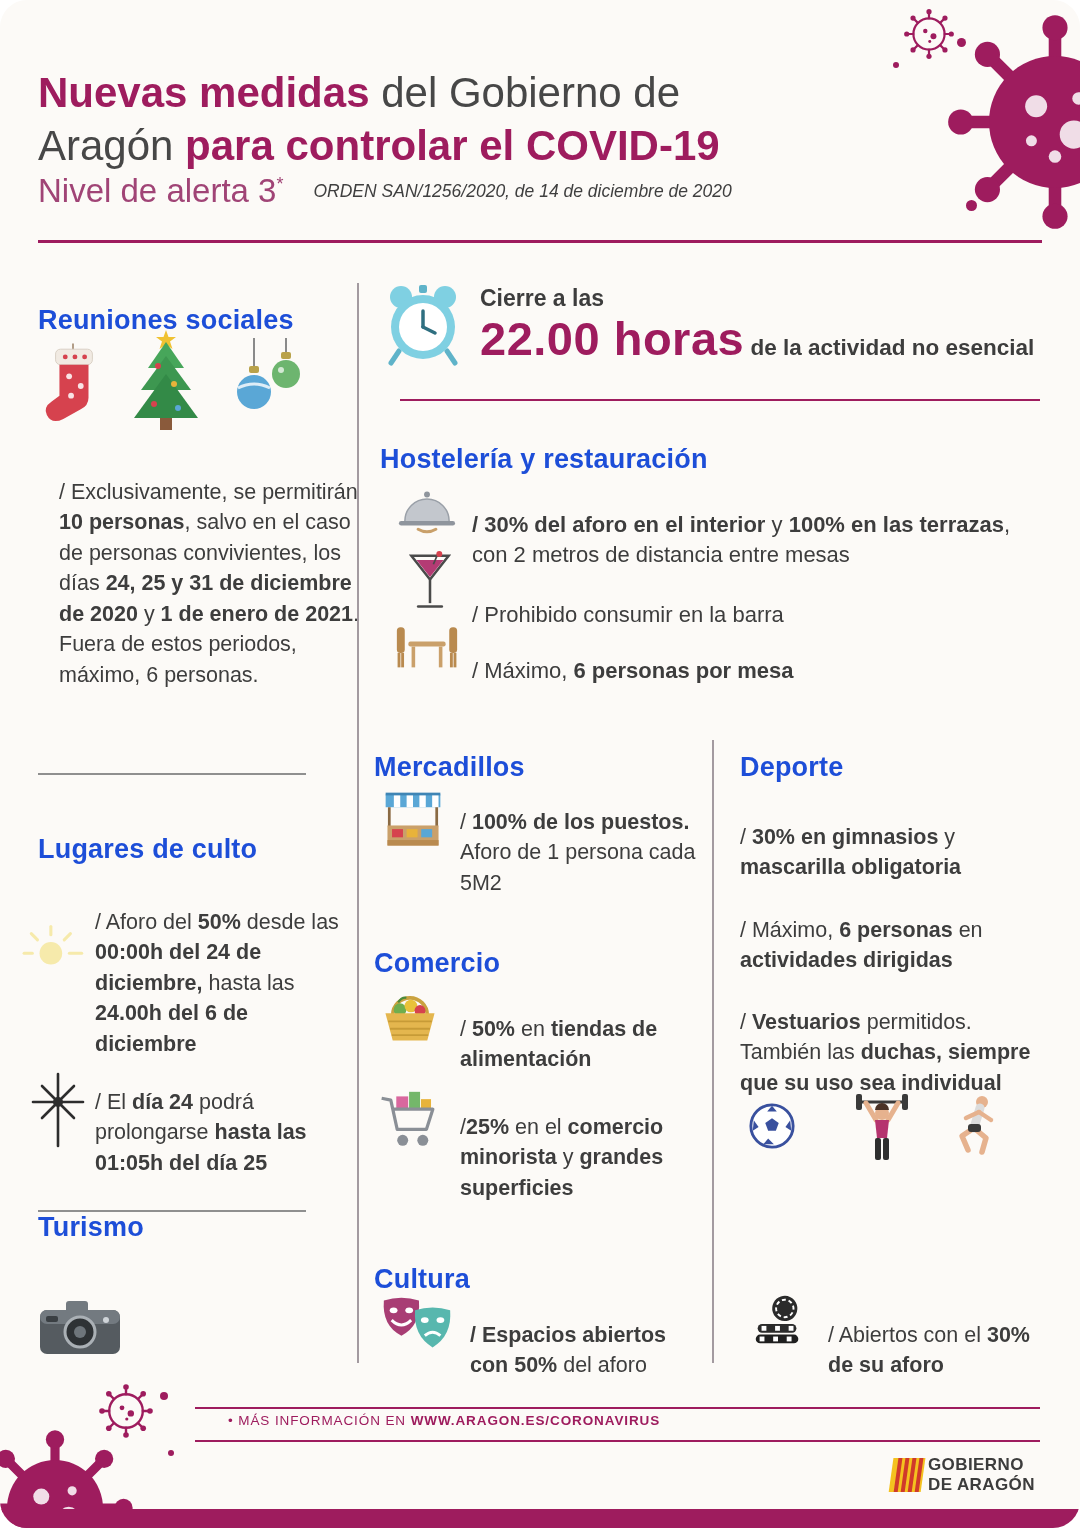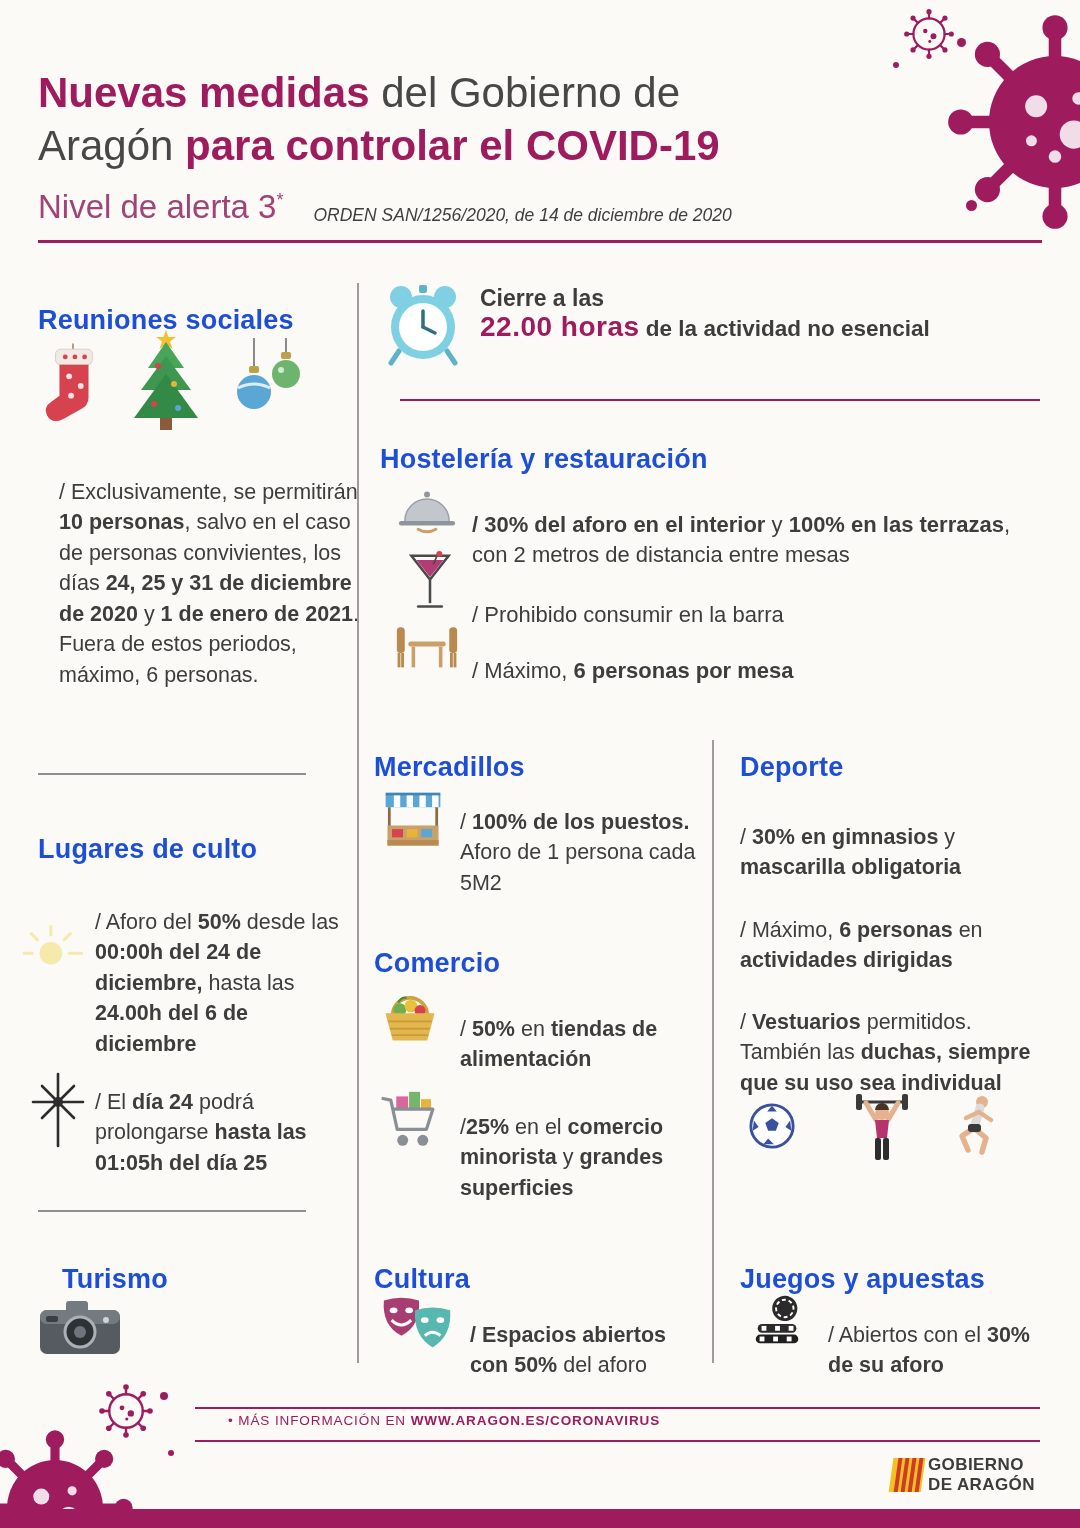--- a/index.html
+++ b/index.html
@@ -1,25 +1,25 @@
 <!DOCTYPE html>
 <html><head>
 <meta charset="utf-8">
 <style>
   html,body{margin:0;padding:0;}
   body{font-family:"Liberation Sans",sans-serif;background:#ffffff;}
-  .page{position:relative;width:1080px;height:1528px;background:#fcfaf7;overflow:hidden;color:#3d3d3d;}
+  .page{position:relative;width:1080px;height:1528px;background:#fcfaf7;overflow:hidden;color:#3d3d3d;border-radius:27px;}
   .abs{position:absolute;}
   .b{font-weight:700;}
   .magenta{color:#9e1c5e;}
-  .time{color:#9e1c5e;font-size:28px;font-weight:700;letter-spacing:.5px;}
+  .time{color:#9e1c5e;font-size:47px;font-weight:700;letter-spacing:.5px;}
   
   .title{left:38px;top:38px;font-size:42px;line-height:1.27;font-weight:400;color:#474747;}
   .title .tl{display:block;}
-  .alert-row{left:38px;top:188px;display:flex;align-items:flex-end;gap:30px;}
+  .alert-row{left:38px;top:172px;display:flex;align-items:center;gap:30px;}
   .alert{font-size:33px;color:#a04476;}
   .alert sup{font-size:18px;}
   .order{font-size:17.5px;font-style:italic;color:#3f3f3f;}
   .hdr-rule{left:38px;top:240px;width:1004px;height:3px;background:#9e1c5e;}
   .virus-big{left:940px;top:12px;width:230px;height:220px;}
   .virus-small-top{left:903px;top:8px;width:52px;height:52px;}
   .virus-foot-small{left:98px;top:1383px;width:56px;height:56px;}
   .virus-foot-big{left:-25px;top:1428px;width:160px;height:160px;}
   .dot{border-radius:50%;background:#9e1c5e;}
   
@@ -187,21 +187,21 @@
         <line x1="8" y1="30" x2="58" y2="30"></line>
       <line x1="17" y1="14" x2="49" y2="46"></line>
         <line x1="49" y1="14" x2="17" y2="46"></line>
     </g>
     <circle cx="33" cy="30" r="5" fill="#2d2d2d"></circle>
   </svg>
   <p class="abs item" style="left:95px;top:1065px;width:248px;"><span>/ El </span><span class="b">día 24</span><span> podrá prolongarse </span><span class="b">hasta las 01:05h del día 25</span></p>
 
   <div class="abs hline" style="left:38px;top:1210px;width:268px;"></div>
 
-  <h2 class="abs sec" style="left:38px;top:1242px;margin-left:24px;">Turismo</h2>
+  <h2 class="abs sec" style="left:38px;top:1190px;">Turismo</h2>
   <svg class="abs" style="left:38px;top:1296px;" width="84" height="62" viewBox="0 0 84 62">
     <rect x="2" y="14" width="80" height="44" rx="7" fill="#555b60"></rect>
     <rect x="2" y="14" width="80" height="14" rx="7" fill="#737a80"></rect>
     <rect x="28" y="5" width="22" height="12" rx="3" fill="#737a80"></rect>
     <circle cx="42" cy="36" r="15" fill="#2e3235" stroke="#aab0b5" stroke-width="3"></circle>
     <circle cx="42" cy="36" r="6" fill="#6e757b"></circle>
     <circle cx="68" cy="24" r="3" fill="#cfd4d8"></circle>
     <rect x="8" y="20" width="12" height="6" rx="2" fill="#3a3f43"></rect>
   </svg>
 
@@ -339,21 +339,20 @@
   <svg class="abs" style="left:948px;top:1094px;" width="56" height="66" viewBox="0 0 56 66">
     <circle cx="34" cy="8" r="6" fill="#e6b28e"></circle>
     <path d="M32 14 L26 34" stroke="#dcdcdc" stroke-width="9" stroke-linecap="round"></path>
     <line x1="31" y1="18" x2="43" y2="26" stroke="#e6b28e" stroke-width="4.5" stroke-linecap="round"></line>
     <line x1="31" y1="18" x2="18" y2="24" stroke="#e6b28e" stroke-width="4.5" stroke-linecap="round"></line>
     <path d="M26 34 L38 44 L34 58" stroke="#e6b28e" stroke-width="5.5" fill="none" stroke-linecap="round" stroke-linejoin="round"></path>
     <path d="M26 34 L14 42 L20 56" stroke="#e6b28e" stroke-width="5.5" fill="none" stroke-linecap="round" stroke-linejoin="round"></path>
     <rect x="20" y="30" width="13" height="8" rx="3" fill="#3a3a3a"></rect>
   </svg>
 
-  <h2 class="abs sec" style="left:740px;top:1242px;">Juegos y apuestas</h2>
   <svg class="abs" style="left:748px;top:1292px;" width="60" height="62" viewBox="0 0 62 62">
     <g transform="rotate(-18 38 16)">
       <circle cx="38" cy="16" r="13" fill="#2b2b2b"></circle>
       <circle cx="38" cy="16" r="9" fill="none" stroke="#fff" stroke-width="2" stroke-dasharray="4 3"></circle>
     </g>
     <rect x="10" y="32" width="40" height="9" rx="4.5" fill="#2b2b2b"></rect>
     <rect x="8" y="43" width="44" height="9" rx="4.5" fill="#1f1f1f"></rect>
     <rect x="14" y="34" width="5" height="5" fill="#fff"></rect>
       <rect x="28" y="34" width="5" height="5" fill="#fff"></rect>
       <rect x="42" y="34" width="5" height="5" fill="#fff"></rect>

